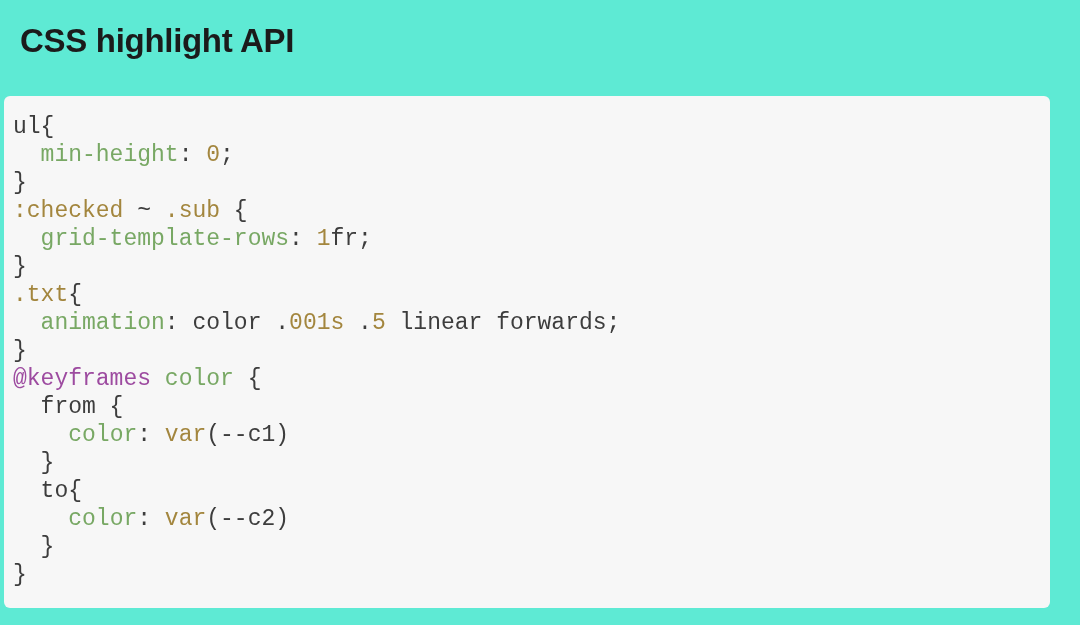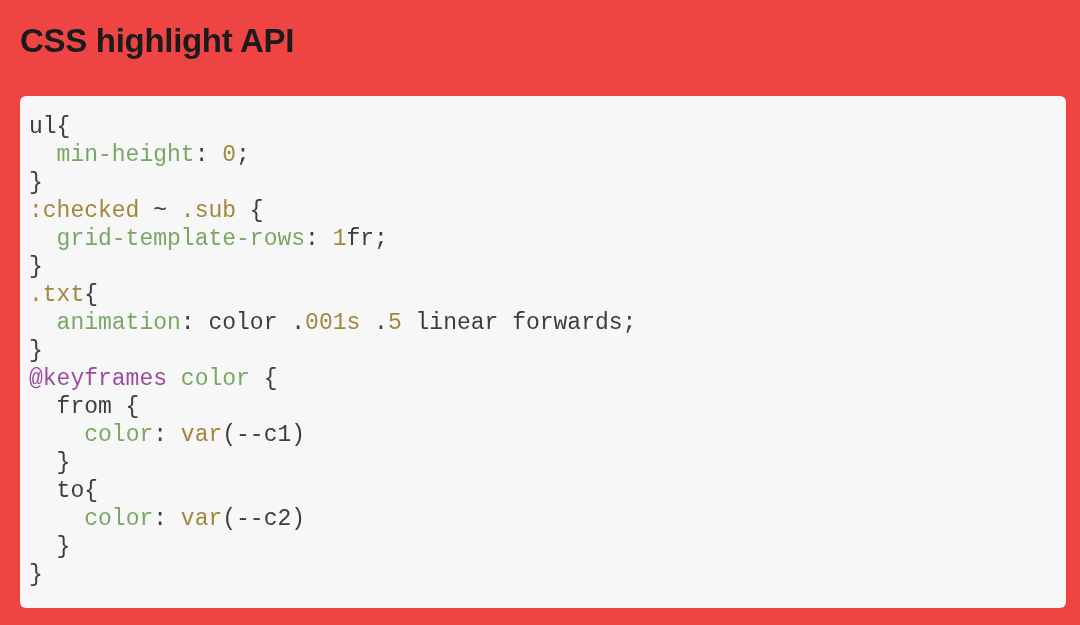--- a/index.html
+++ b/index.html
@@ -21,21 +21,21 @@
     left: 20px;
     top: 22px;
     font-family: "Liberation Sans", sans-serif;
     font-size: 33px;
     font-weight: 700;
     letter-spacing: -0.3px;
     color: #1b1b1b;
   }
   .code-block {
     position: absolute;
-    left: 20px;
+    left: 4px;
     top: 96px;
     width: 1046px;
     height: 512px;
     box-sizing: border-box;
     background: #f7f7f7;
     border-radius: 6px;
     padding: 17px 12px 17px 9px;
   }
   .code-content {
     margin: 0;
@@ -45,19 +45,19 @@
     color: #3d3d3d;
   }
   .code-line {
     white-space: pre;
     height: 28px;
   }
 </style>
 </head>
 <body>
 
-<div class="page" style="background: #ef4444;">
+<div class="page" style="background: #5eead4;">
   <h1 class="page-title" style="color: rgb(27, 27, 27);">CSS highlight API</h1>
 
   <div class="code-block" style="background: rgb(247, 247, 247);">
     <pre class="code-content"><div class="code-line"><span style="color: rgb(61, 61, 61);">ul{</span></div><div class="code-line"><span style="color: rgb(61, 61, 61);">  </span><span style="color: rgb(120, 168, 100);">min-height</span><span style="color: rgb(61, 61, 61);">: </span><span style="color: rgb(163, 134, 62);">0</span><span style="color: rgb(61, 61, 61);">;</span></div><div class="code-line"><span style="color: rgb(61, 61, 61);">}</span></div><div class="code-line"><span style="color: rgb(163, 134, 62);">:checked</span><span style="color: rgb(61, 61, 61);"> ~ </span><span style="color: rgb(163, 134, 62);">.sub</span><span style="color: rgb(61, 61, 61);"> {</span></div><div class="code-line"><span style="color: rgb(61, 61, 61);">  </span><span style="color: rgb(120, 168, 100);">grid-template-rows</span><span style="color: rgb(61, 61, 61);">: </span><span style="color: rgb(163, 134, 62);">1</span><span style="color: rgb(61, 61, 61);">fr;</span></div><div class="code-line"><span style="color: rgb(61, 61, 61);">}</span></div><div class="code-line"><span style="color: rgb(163, 134, 62);">.txt</span><span style="color: rgb(61, 61, 61);">{</span></div><div class="code-line"><span style="color: rgb(61, 61, 61);">  </span><span style="color: rgb(120, 168, 100);">animation</span><span style="color: rgb(61, 61, 61);">: color .</span><span style="color: rgb(163, 134, 62);">001s</span><span style="color: rgb(61, 61, 61);"> .</span><span style="color: rgb(163, 134, 62);">5</span><span style="color: rgb(61, 61, 61);"> linear forwards;</span></div><div class="code-line"><span style="color: rgb(61, 61, 61);">}</span></div><div class="code-line"><span style="color: rgb(157, 75, 160);">@keyframes</span><span style="color: rgb(61, 61, 61);"> </span><span style="color: rgb(120, 168, 100);">color</span><span style="color: rgb(61, 61, 61);"> {</span></div><div class="code-line"><span style="color: rgb(61, 61, 61);">  from {</span></div><div class="code-line"><span style="color: rgb(61, 61, 61);">    </span><span style="color: rgb(120, 168, 100);">color</span><span style="color: rgb(61, 61, 61);">: </span><span style="color: rgb(163, 134, 62);">var</span><span style="color: rgb(61, 61, 61);">(--c1)</span></div><div class="code-line"><span style="color: rgb(61, 61, 61);">  }</span></div><div class="code-line"><span style="color: rgb(61, 61, 61);">  to{</span></div><div class="code-line"><span style="color: rgb(61, 61, 61);">    </span><span style="color: rgb(120, 168, 100);">color</span><span style="color: rgb(61, 61, 61);">: </span><span style="color: rgb(163, 134, 62);">var</span><span style="color: rgb(61, 61, 61);">(--c2)</span></div><div class="code-line"><span style="color: rgb(61, 61, 61);">  }</span></div><div class="code-line"><span style="color: rgb(61, 61, 61);">}</span></div></pre>
   </div>
 </div>
 
 </body></html>

